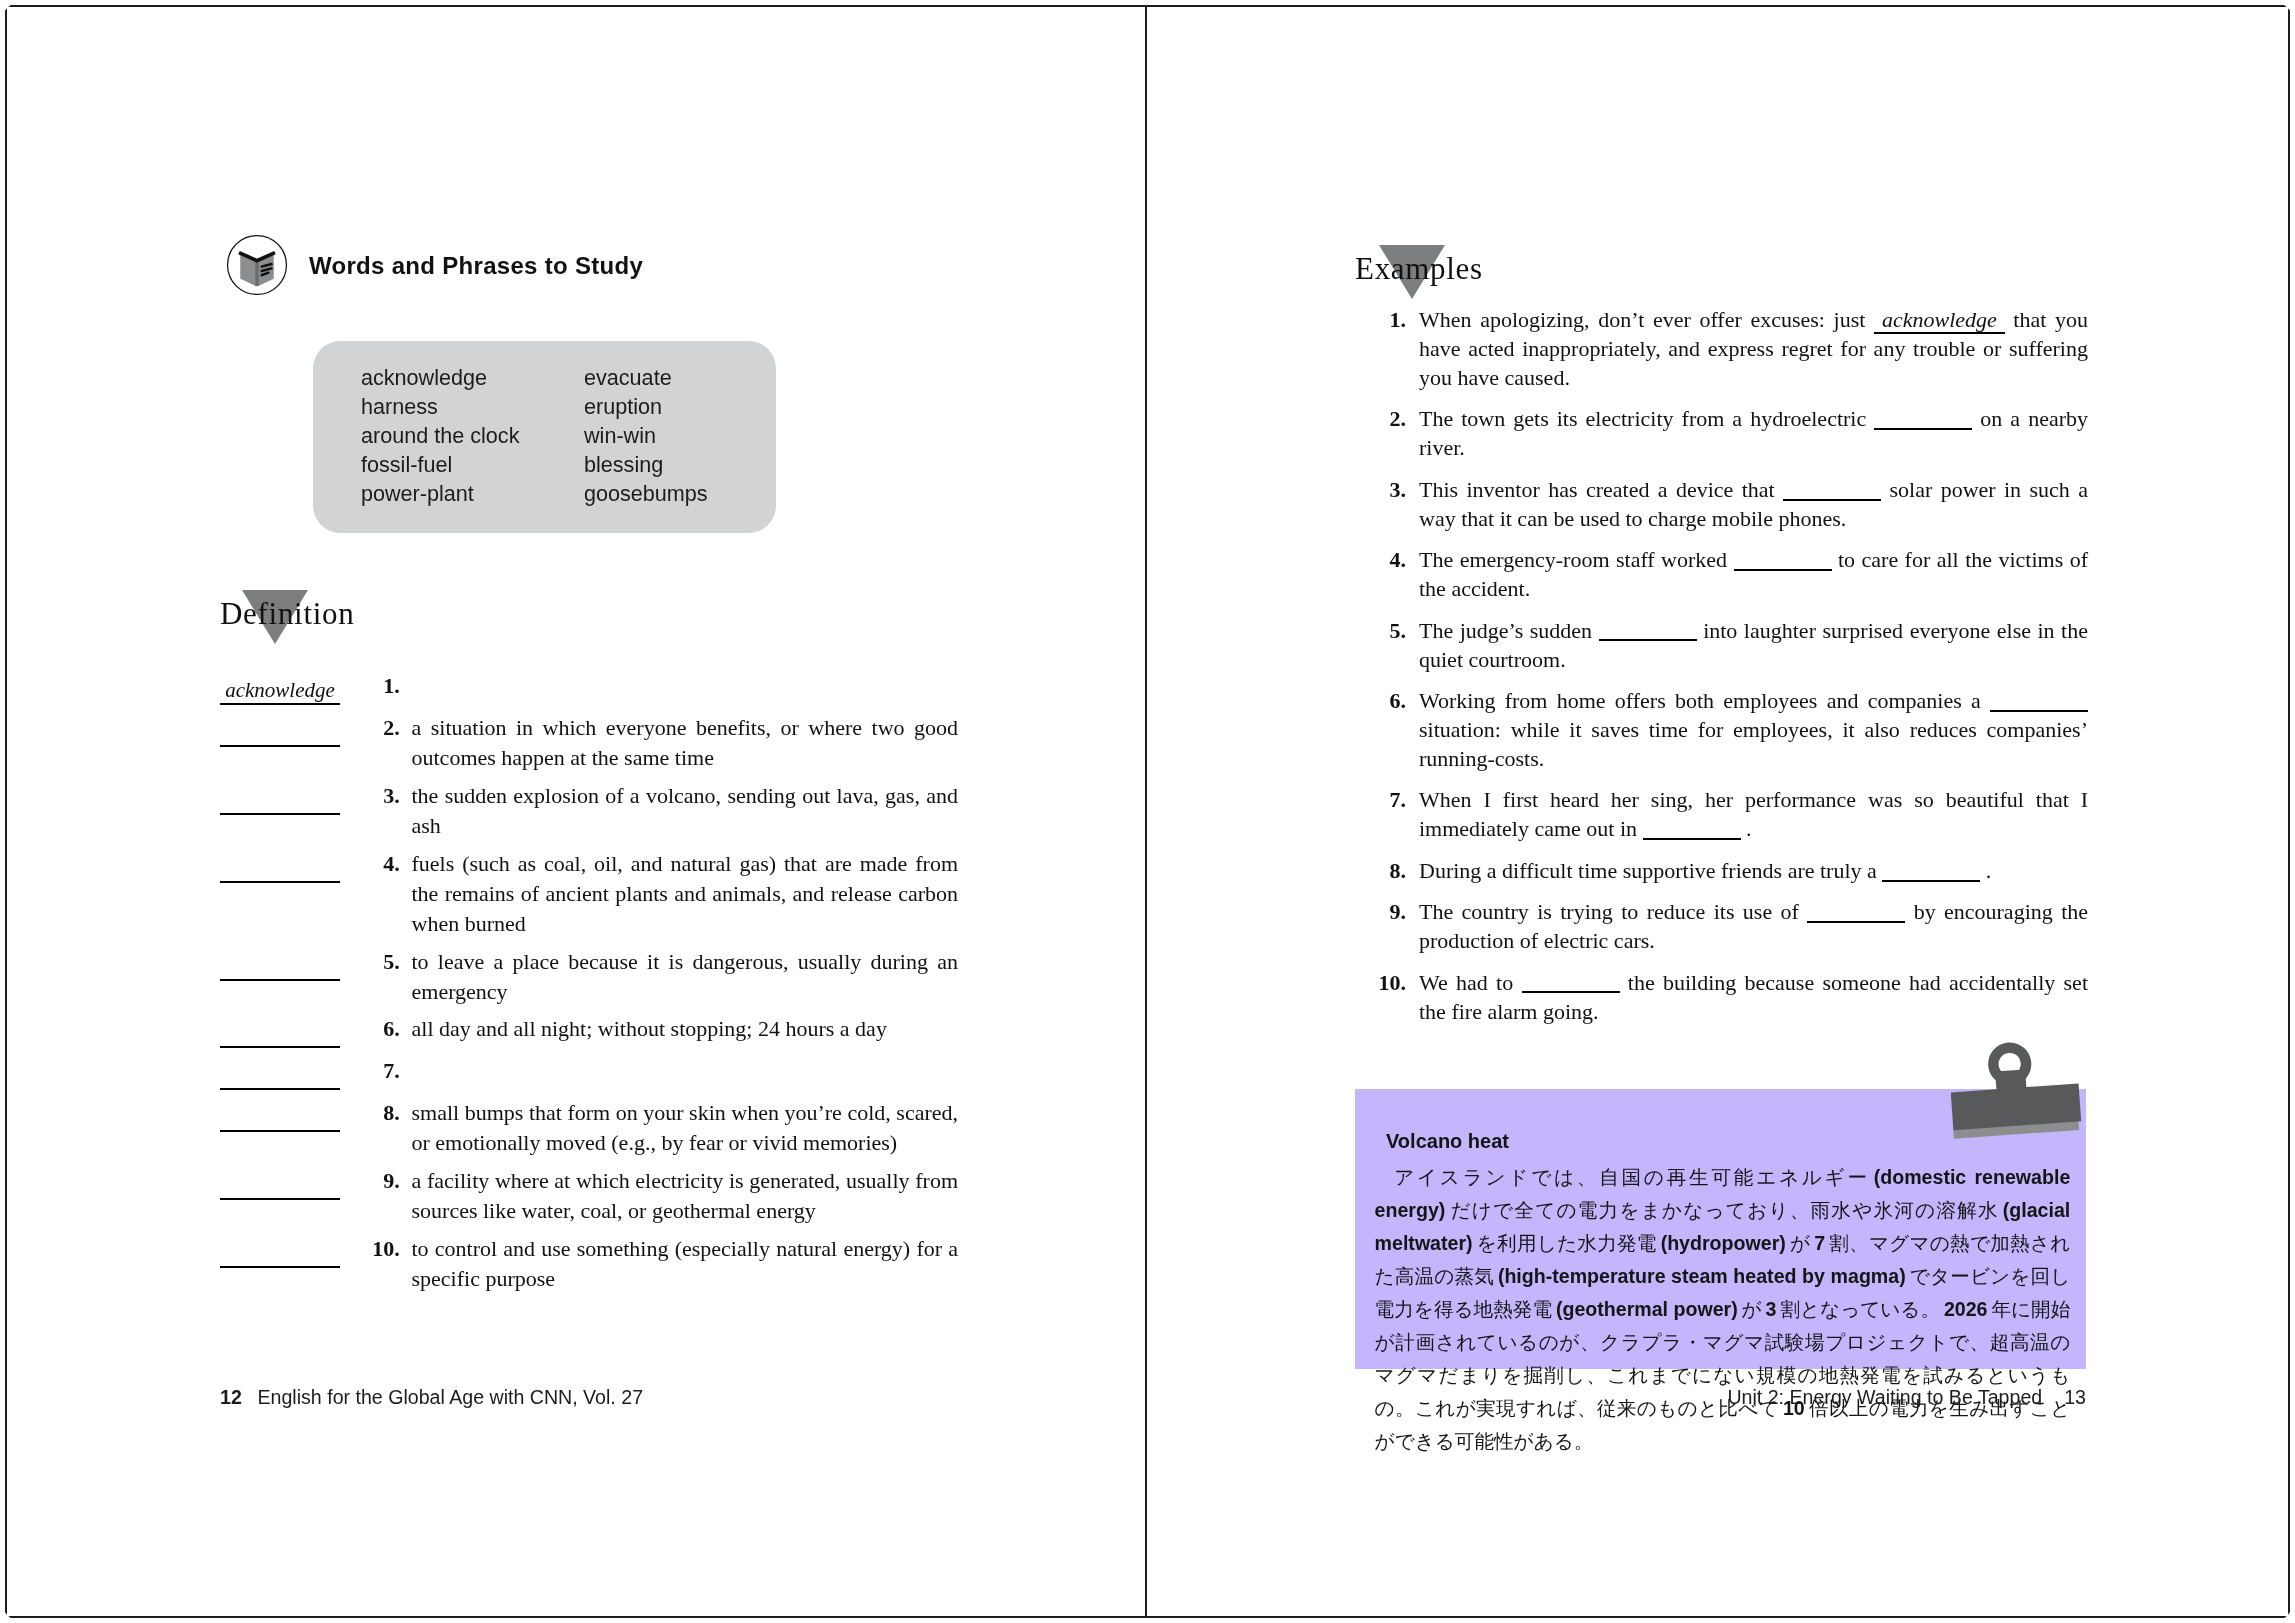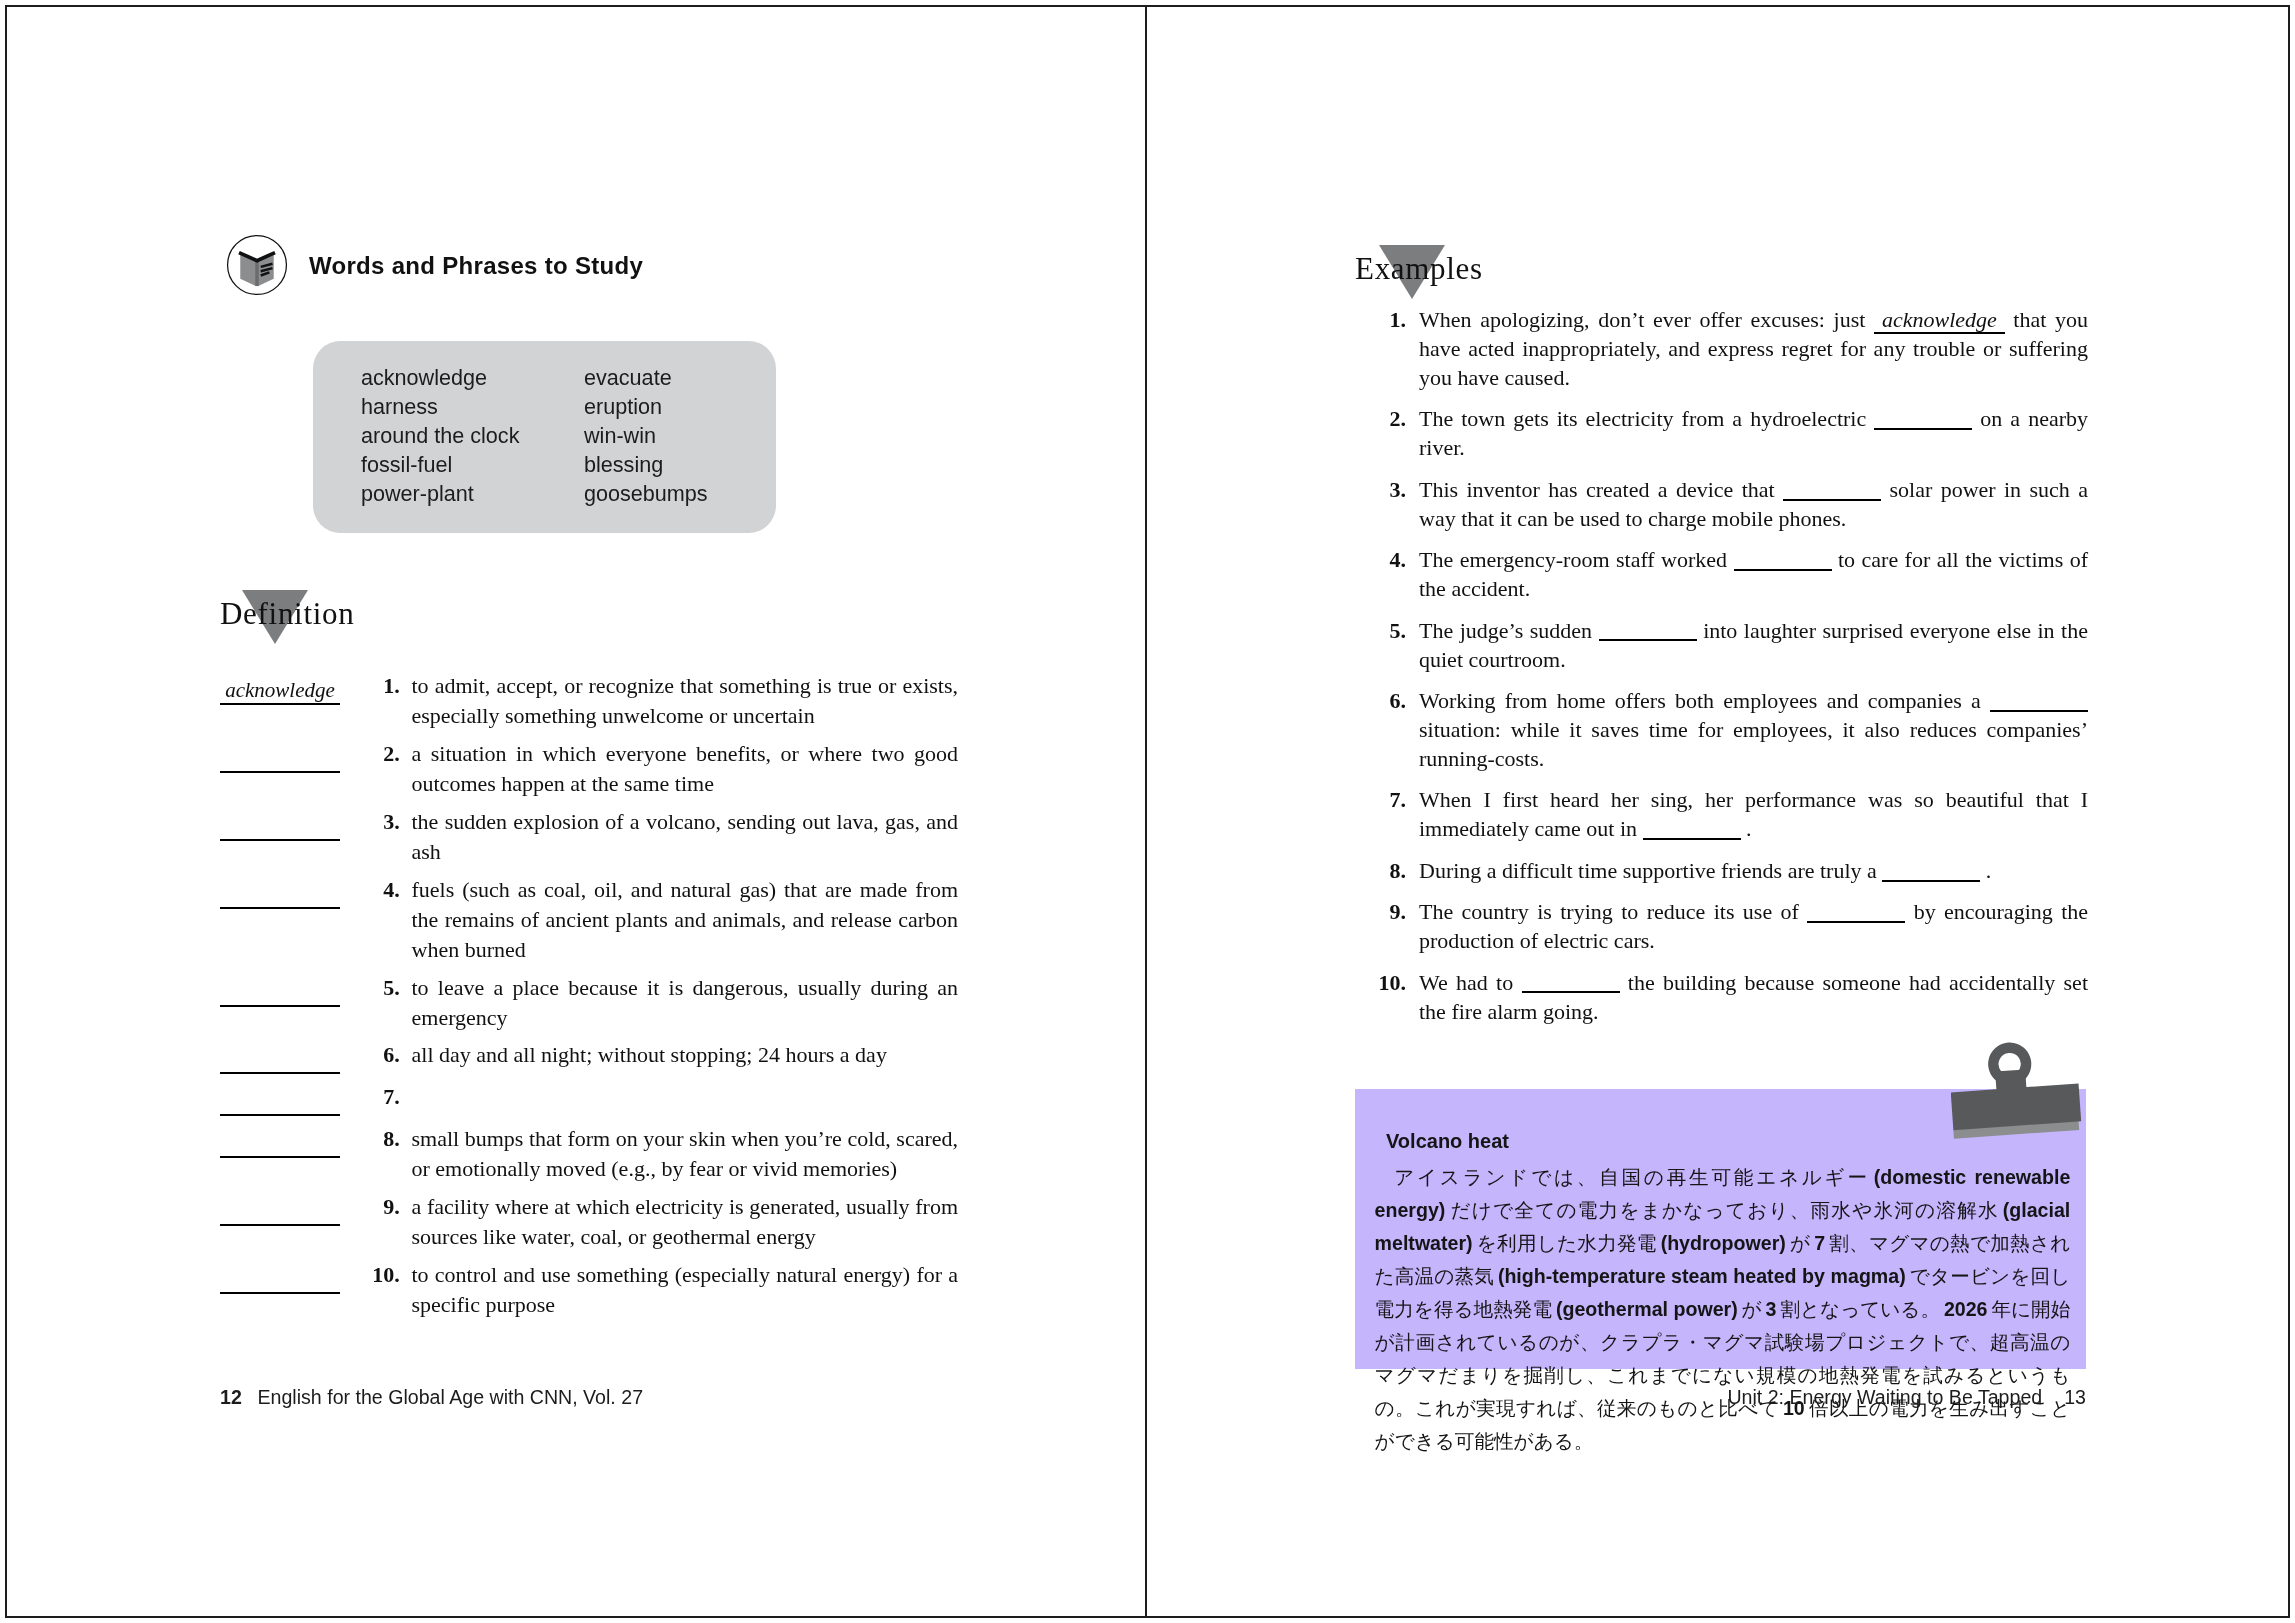--- a/index.html
+++ b/index.html
@@ -1,17 +1,17 @@
 <!DOCTYPE html>
 <html style="font-size:10.5px"><head>
 <meta charset="utf-8">
 <style>
   html,body{margin:0;padding:0;background:#ffffff;}
   .spread{position:relative;width:2295px;height:1623px;background:#fff;overflow:hidden;
-          font-family:"Liberation Serif","DejaVu Serif",serif;color:#111;}
+          font-family:"Liberation Serif","DejaVu Serif",serif;color:#111;border-radius:26px;}
   .frame{position:absolute;left:4.6px;top:4.6px;right:4.6px;bottom:4.6px;border:2px solid #1d1d1d;}
   .divider{position:absolute;left:1145px;top:5.2px;bottom:5.2px;width:2px;background:#1d1d1d;}
 
   
   .section-header{position:absolute;left:226px;top:234px;display:flex;align-items:center;}
   .section-title{font-family:"Liberation Sans","DejaVu Sans",sans-serif;font-weight:bold;
                  font-size:24px;margin-left:21px;letter-spacing:0.3px;}
   .word-box{position:absolute;left:313px;top:341px;width:463px;height:192px;background:#d2d3d5;
             border-radius:27.5px;display:flex;box-sizing:border-box;padding:22px 0 0 48px;
             font-family:"Liberation Sans","DejaVu Sans",sans-serif;font-size:21.6px;color:#1c1c1c;}
@@ -111,21 +111,20 @@
     </div>
 
     <div class="def-list" id="def-list">
         <div class="def-row">
           <div class="blank-cell">
             <div class="ans-line">
               <span class="ans">acknowledge</span>
             </div>
           </div>
           <div class="def-num">1.</div>
-          <div class="def-text">to admit, accept, or recognize that something is true or exists, especially something unwelcome or uncertain</div>
         </div>
         <div class="def-row">
           <div class="blank-cell">
             <div class="ans-line"></div>
           </div>
           <div class="def-num">2.</div>
           <div class="def-text">a situation in which everyone benefits, or where two good outcomes happen at the same time</div>
         </div>
         <div class="def-row">
           <div class="blank-cell">

